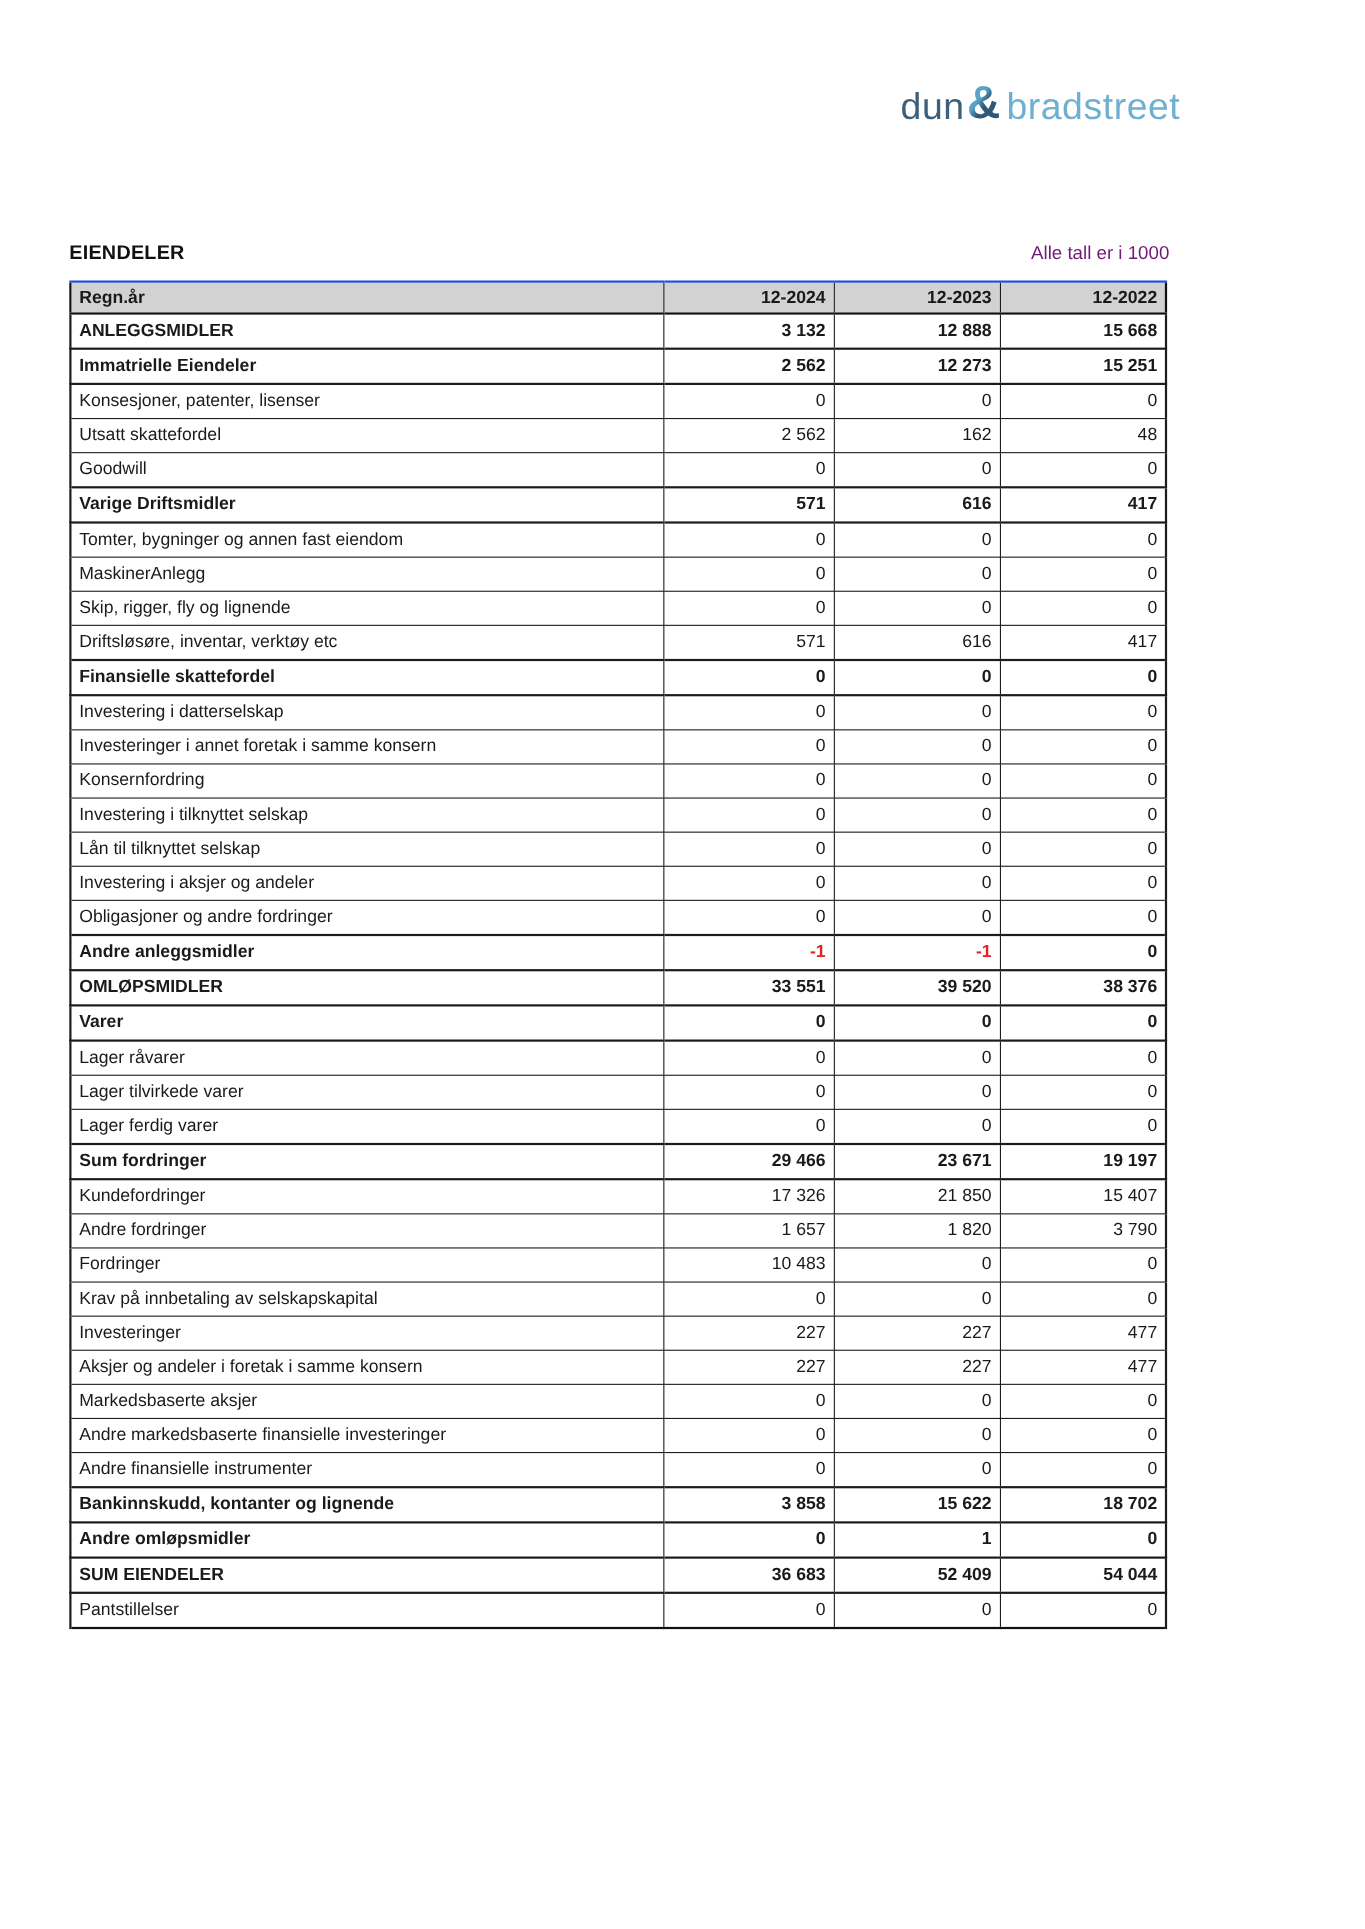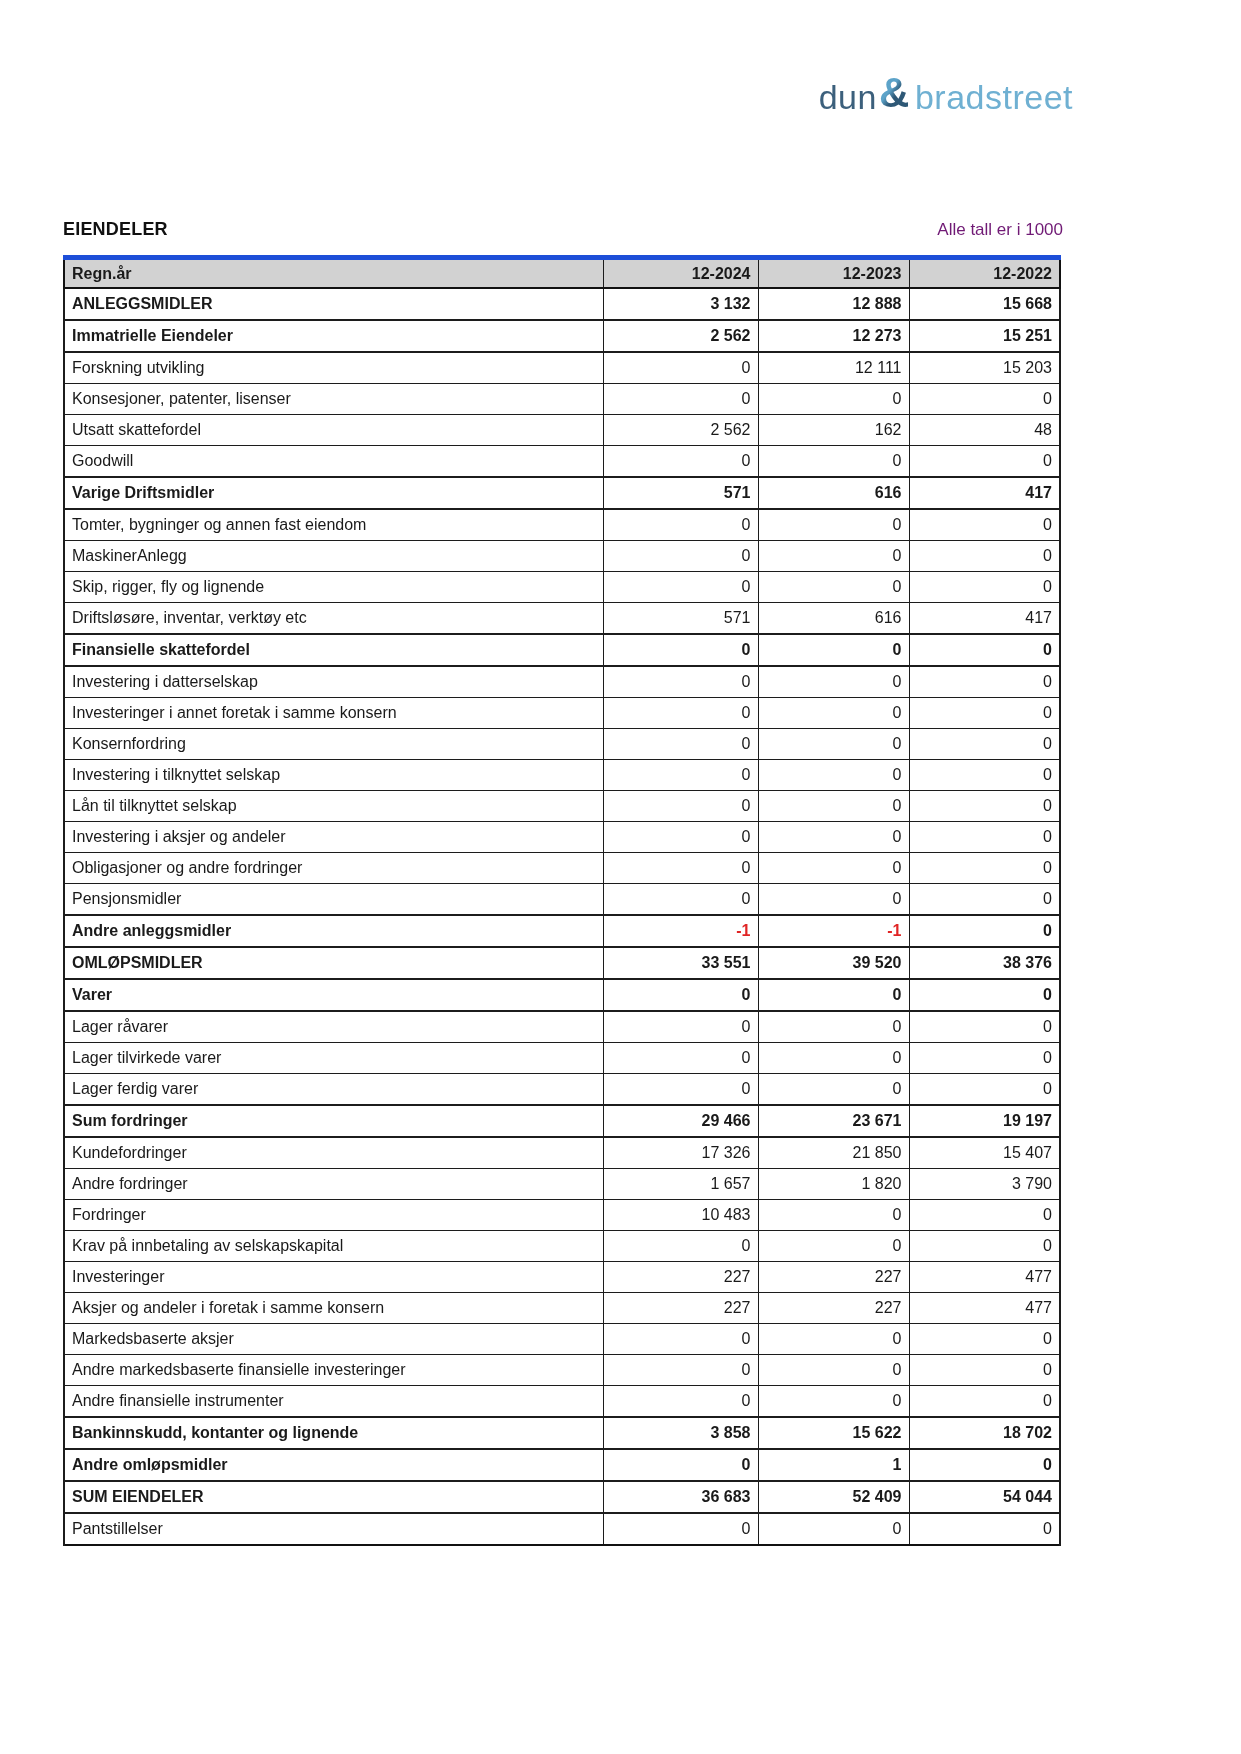--- a/index.html
+++ b/index.html
@@ -42,21 +42,21 @@
   table.balance td{
     border:1px solid #1c1c1c;
     padding:0;
     overflow:hidden;white-space:nowrap;
   }
   table.balance thead th{
     background:#d2d2d2;
     height:27px;
     font-weight:bold;
     border-bottom:2px solid #111;
-    border-top:5px solid #1d4ed8;
+    border-top:2px solid #1d4ed8;
   }
   table.balance thead th.label{text-align:left;padding-left:7px;}
   table.balance thead th.num{text-align:right;padding-right:7px;}
   table.balance tbody td{height:30px;}
   table.balance td.label{text-align:left;padding-left:7px;}
   table.balance td.num{text-align:right;padding-right:7px;}
   table.balance tr.bold td{font-weight:bold;border-top-width:2px;border-bottom-width:2px;}
   table.balance td.neg{color:#e02424;}
   table.balance{border:2px solid #111;}
   table.balance td.label{border-left-width:2px;}
@@ -115,26 +115,20 @@
           <td class="num">12 888</td>
           <td class="num">15 668</td>
         </tr>
         <tr class="bold">
           <td class="label">Immatrielle Eiendeler</td>
           <td class="num">2 562</td>
           <td class="num">12 273</td>
           <td class="num">15 251</td>
         </tr>
         <tr>
-          <td class="label">Forskning utvikling</td>
-          <td class="num">0</td>
-          <td class="num">12 111</td>
-          <td class="num">15 203</td>
-        </tr>
-        <tr>
           <td class="label">Konsesjoner, patenter, lisenser</td>
           <td class="num">0</td>
           <td class="num">0</td>
           <td class="num">0</td>
         </tr>
         <tr>
           <td class="label">Utsatt skattefordel</td>
           <td class="num">2 562</td>
           <td class="num">162</td>
           <td class="num">48</td>
@@ -216,26 +210,20 @@
           <td class="num">0</td>
           <td class="num">0</td>
           <td class="num">0</td>
         </tr>
         <tr>
           <td class="label">Obligasjoner og andre fordringer</td>
           <td class="num">0</td>
           <td class="num">0</td>
           <td class="num">0</td>
         </tr>
-        <tr>
-          <td class="label">Pensjonsmidler</td>
-          <td class="num">0</td>
-          <td class="num">0</td>
-          <td class="num">0</td>
-        </tr>
         <tr class="bold">
           <td class="label">Andre anleggsmidler</td>
           <td class="num neg">-1</td>
           <td class="num neg">-1</td>
           <td class="num">0</td>
         </tr>
         <tr class="bold">
           <td class="label">OMLØPSMIDLER</td>
           <td class="num">33 551</td>
           <td class="num">39 520</td>

